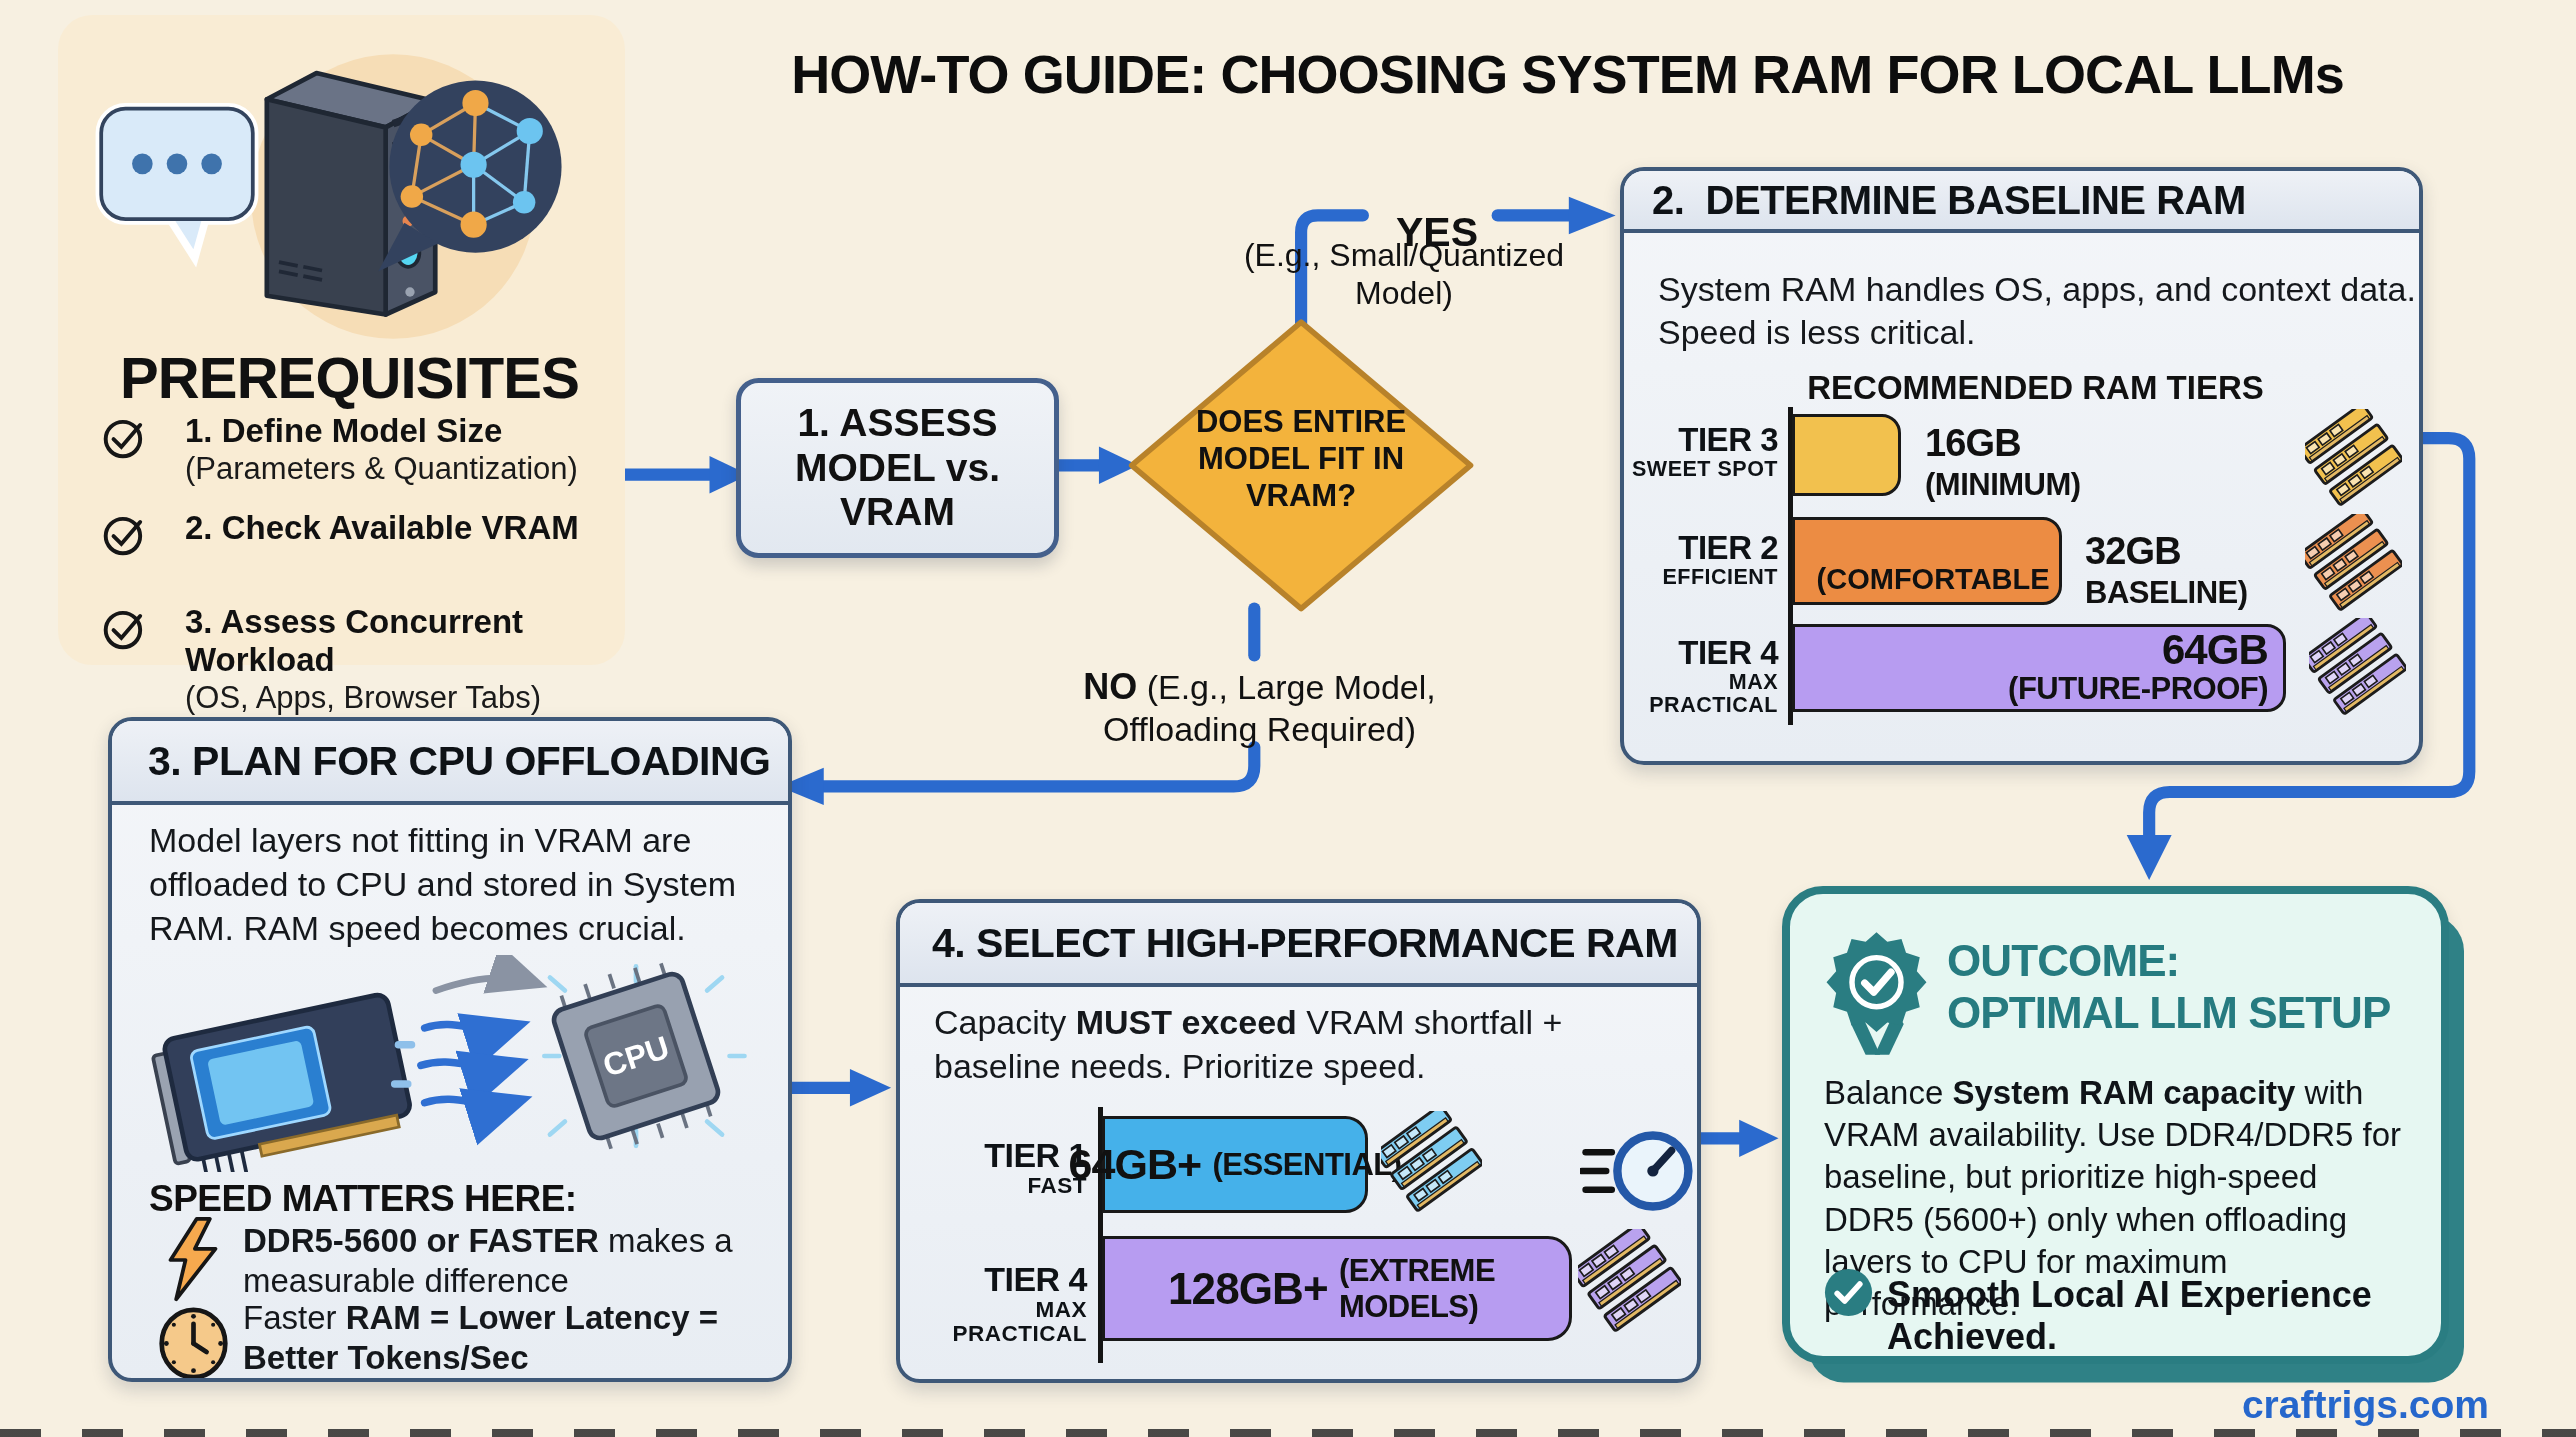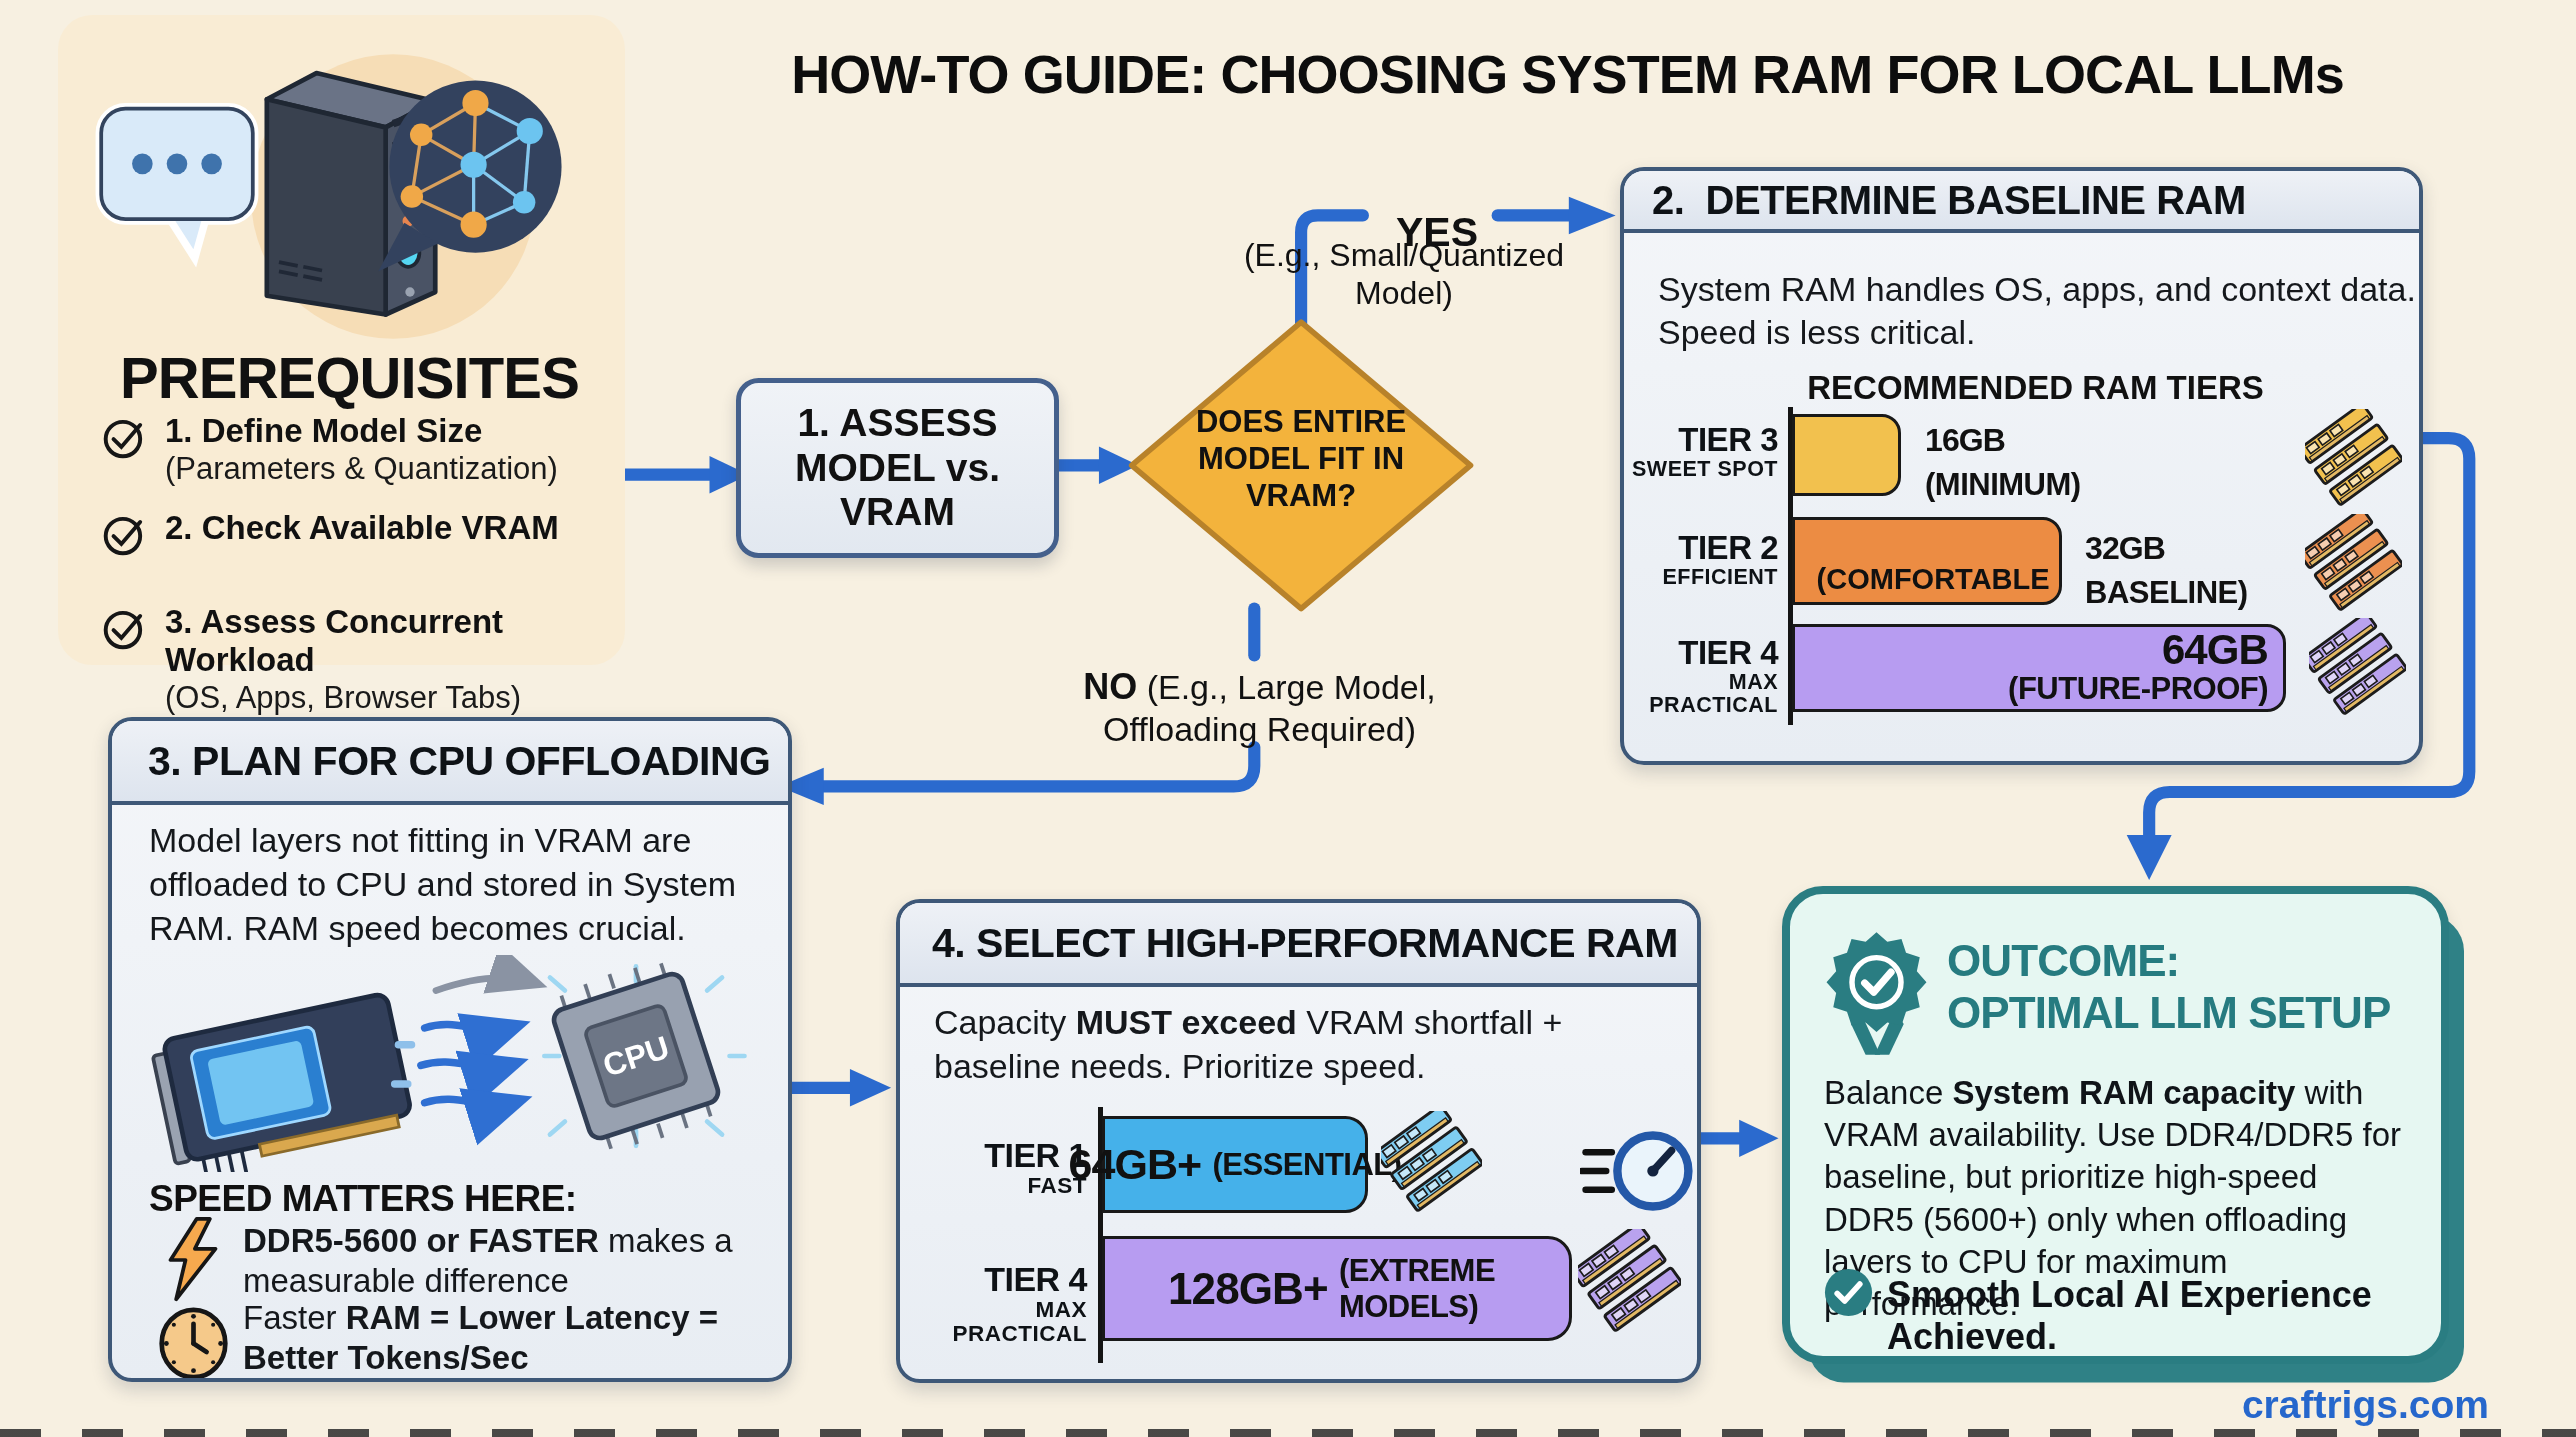--- a/index.html
+++ b/index.html
@@ -8,21 +8,21 @@
   .abs{position:absolute;}
   .b{font-weight:bold;}
   .pre{white-space:pre-line;}
   
   .title{left:711px;top:43px;width:1713px;text-align:center;font-size:54px;font-weight:bold;
          letter-spacing:-0.9px;color:#0d0d0d;z-index:4;}
   
   .prereq{left:58px;top:15px;width:567px;height:650px;background:#f9ecd4;border-radius:34px;z-index:2;}
   .prereq-title{left:8px;top:329px;width:100%;text-align:center;font-size:58px;font-weight:bold;letter-spacing:-0.9px;}
   .pr-item{left:43px;width:505px;}
-  .pr-item .txt{margin-left:64px;}
+  .pr-item .txt{margin-left:84px;}
   .pr-label{font-size:33px;font-weight:bold;line-height:1.15;}
   .pr-sub{font-size:31px;line-height:1.2;color:#1a1a1a;}
   .pr-ico{position:absolute;left:0;top:1.9px;width:47px;height:47px;}
   
   .flow{left:0;top:0;width:2576px;height:1438px;z-index:1;}
   .flow path{stroke:#2b6ace;stroke-width:13;fill:none;stroke-linecap:round;}
   .flow polygon{fill:#2b6ace;}
   .dia-svg{left:0;top:0;width:2576px;height:1438px;z-index:3;pointer-events:none;}
   
   .dia-q{left:1170px;top:403px;width:262px;text-align:center;font-size:31px;font-weight:bold;line-height:1.2;z-index:4;}
@@ -48,21 +48,21 @@
   .b2-chart-title{left:140px;top:198px;width:543px;text-align:center;font-size:33px;font-weight:bold;}
   .axis{background:#141414;width:4.7px;}
   .tlabel{text-align:right;color:#0e1216;font-weight:bold;line-height:1.08;}
   .tname{display:block;font-size:33px;letter-spacing:-0.5px;}
   .ttag{display:block;font-size:21.5px;letter-spacing:0.5px;white-space:pre-line;}
   .bar{position:absolute;border:3.7px solid #191919;border-radius:0 19px 19px 0;box-sizing:border-box;display:flex;}
   .bar-yellow{background:#f2c14e;}
   .bar-orange{background:#ec8c43;}
   .bar-purple{background:#b79cf1;}
   .bar-blue{background:#45b1ea;}
-  .bval{font-size:32px;font-weight:bold;letter-spacing:-0.9px;}
+  .bval{font-size:38px;font-weight:bold;letter-spacing:-0.9px;}
   .bnote{font-size:31px;font-weight:bold;letter-spacing:-0.5px;}
   .inbar{align-items:flex-end;justify-content:flex-end;padding:5.6px 9.4px;font-size:29px;font-weight:bold;}
   .ram{position:absolute;}
   
   .box3{left:108px;top:717px;width:676px;height:657px;}
   .box3 .hd{height:84px;font-size:41px;padding:0 36px;}
   .b3-body{left:37px;top:97px;width:608px;font-size:34px;line-height:1.3;color:#15181c;}
   .b3-speed{left:37px;top:457px;font-size:37px;font-weight:bold;letter-spacing:-0.5px;}
   .b3-bullet{left:131px;width:524px;font-size:33px;line-height:1.22;color:#15181c;}
   

